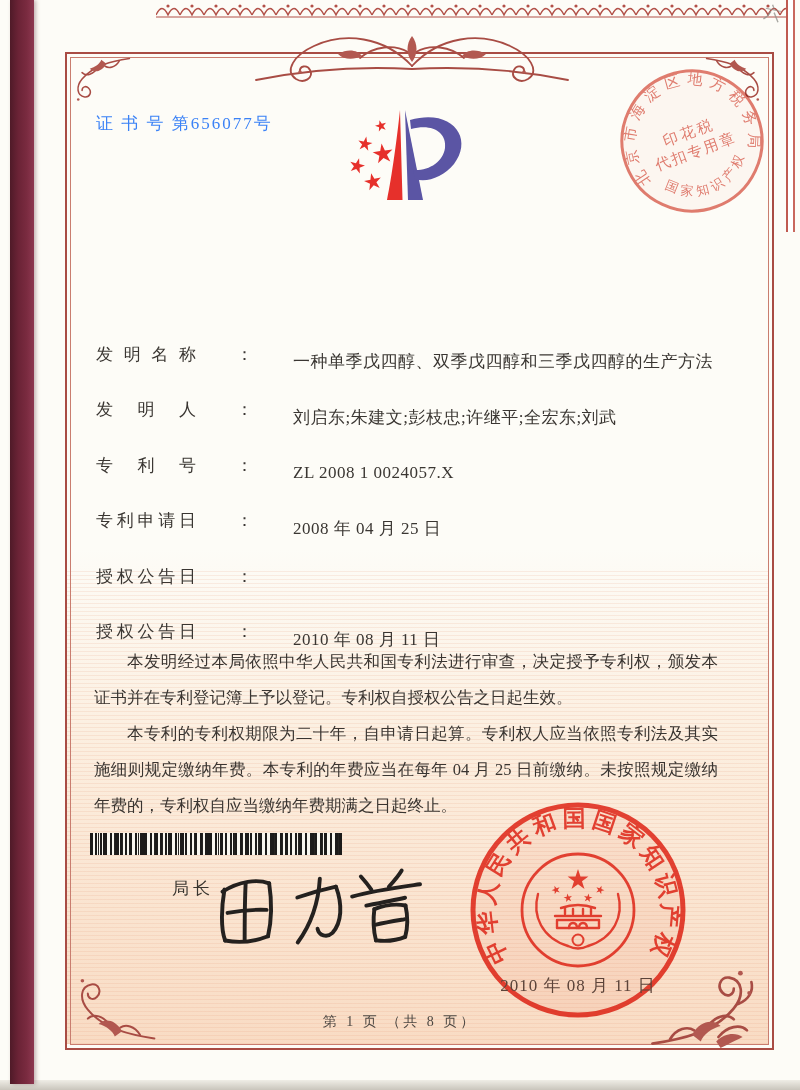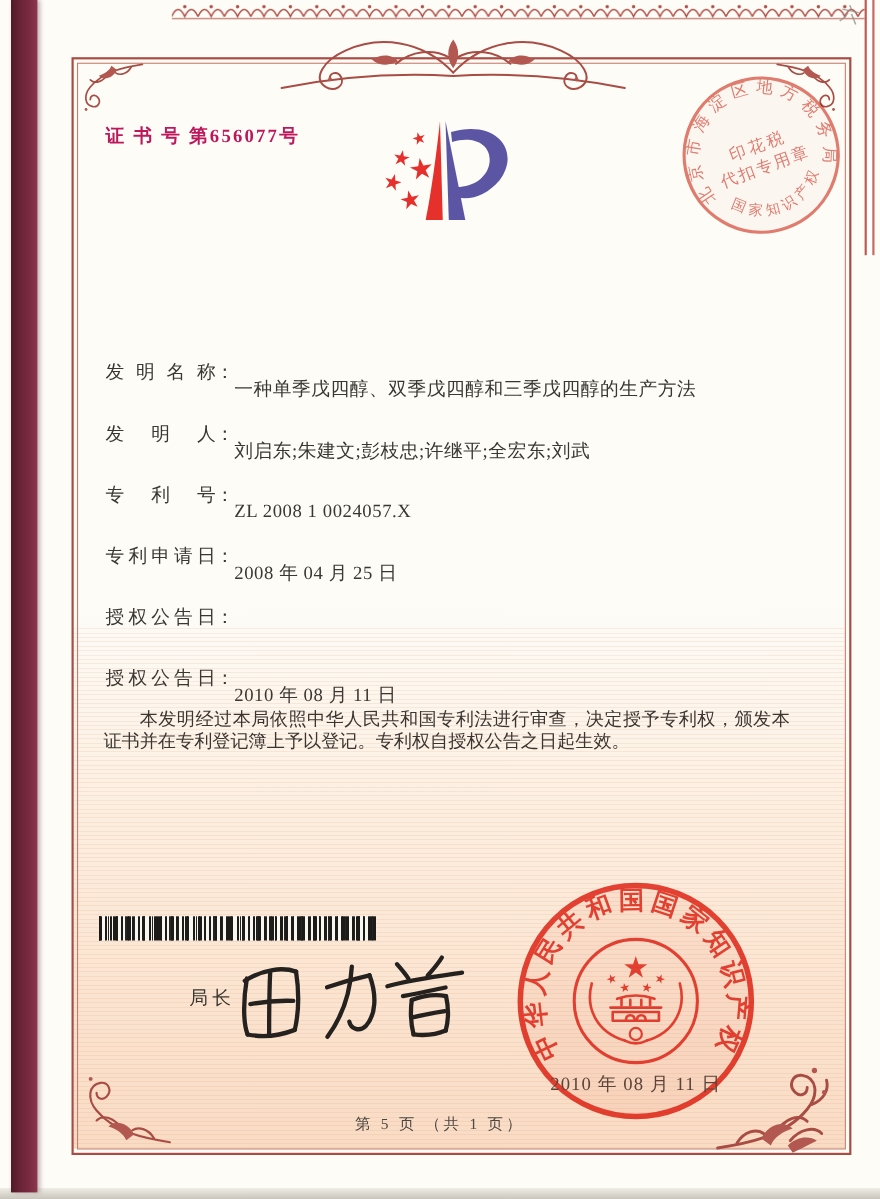--- a/index.html
+++ b/index.html
@@ -22,38 +22,38 @@
         border:2px solid #a94c44;pointer-events:none;}
   .frame-inner{position:absolute;left:3px;top:3px;right:3px;bottom:3px;border:1px solid #c97d6f;}
   
   .content-bg{position:absolute;left:67px;top:54px;width:701px;height:990px;z-index:2;
         background:linear-gradient(180deg,rgba(255,253,248,0) 0%,rgba(255,250,242,0) 50%,
                    rgba(251,227,203,.55) 70%,rgba(248,216,190,.9) 100%);}
   .content-bg::after{content:"";position:absolute;left:0;top:52%;width:100%;height:48%;
         background:repeating-linear-gradient(0deg,rgba(225,140,105,.14) 0 1px,rgba(255,255,255,0) 1px 4px);}
   .ornament{position:absolute;z-index:4;}
   
-  .cert-no{position:absolute;left:96px;top:112px;z-index:5;font-size:17px;letter-spacing:2px;color:#be185d;font-weight:bold;}
+  .cert-no{position:absolute;left:96px;top:112px;z-index:5;font-size:17px;letter-spacing:2px;color:#3b82f6;}
   .logo{position:absolute;left:330px;top:106px;z-index:5;}
   .title{position:absolute;left:0;top:224px;width:800px;z-index:5;text-align:center;
         font-size:38px;color:#232220;letter-spacing:.62em;text-indent:.62em;white-space:nowrap;}
   .fields{position:absolute;left:96px;top:327px;width:620px;z-index:5;font-size:17px;color:#3a3632;}
-  .field-row{height:55.5px;display:flex;align-items:flex-start;line-height:24px;}
+  .field-row{height:55.5px;display:flex;align-items:center;line-height:24px;gap:40px;}
   .field-label{display:inline-block;width:100px;text-align:justify;text-align-last:justify;}
   .field-colon{display:inline-block;}
   .field-value{display:inline-block;letter-spacing:.5px;margin-top:15px;}
   .paras{position:absolute;left:94px;top:644px;width:624px;z-index:5;font-size:16.5px;
-        line-height:20px;text-align:justify;color:#3a3531;}
+        line-height:36px;text-align:justify;color:#3a3531;}
   .paras p{margin:0;text-indent:2em;}
   .barcode{position:absolute;left:90px;top:833px;width:252px;height:22px;z-index:5;
         background-color:#f8f6ef;
         background-image:repeating-linear-gradient(90deg,#1c1b1a 0 2px,transparent 2px 5px),
           repeating-linear-gradient(90deg,#262422 0 1px,transparent 1px 8px),
           repeating-linear-gradient(90deg,#1c1b1a 0 3px,transparent 3px 13px);}
-  .signer-title{position:absolute;left:172px;top:896px;z-index:5;font-size:17px;letter-spacing:4px;color:#39352f;}
+  .signer-title{position:absolute;left:172px;top:877px;z-index:5;font-size:17px;letter-spacing:4px;color:#39352f;}
   .signature{position:absolute;left:208px;top:862px;z-index:5;}
   .sr-only{position:absolute;width:1px;height:1px;overflow:hidden;clip:rect(0 0 0 0);}
   .issue-date{position:absolute;left:468px;top:974px;width:220px;z-index:7;text-align:center;
         font-size:17px;letter-spacing:1px;color:#5c443a;}
   .footer{position:absolute;left:0;top:1013px;width:800px;z-index:5;text-align:center;
         font-size:14px;letter-spacing:3px;color:#4c4742;}
   .tax-stamp{position:absolute;left:613px;top:62px;z-index:6;mix-blend-mode:multiply;
         transform:rotate(-20deg);opacity:.88;}
   .main-seal{position:absolute;left:466px;top:798px;z-index:6;mix-blend-mode:multiply;opacity:.93;}
   .seal-txt{font-family:"Liberation Serif","DejaVu Serif",serif;}
@@ -218,20 +218,21 @@
     </div>
     <div class="field-row">
       <span class="field-label">授权公告日</span>
         <span class="field-colon">：</span>
       <span class="field-value">2010 年 08 月 11 日</span>
     </div>
   </div>
 
   <div class="paras">
     <p>本发明经过本局依照中华人民共和国专利法进行审查，决定授予专利权，颁发本证书并在专利登记簿上予以登记。专利权自授权公告之日起生效。</p>
+    <p>本专利的专利权期限为二十年，自申请日起算。专利权人应当依照专利法及其实施细则规定缴纳年费。本专利的年费应当在每年 04 月 25 日前缴纳。未按照规定缴纳年费的，专利权自应当缴纳年费期满之日起终止。</p>
   </div>
 
   <div class="barcode"></div>
 
   <div class="signer-title">局长</div>
   <svg class="signature" width="225" height="95" viewBox="0 0 230 95">
     <g transform="rotate(-3 115 48)" stroke="#24211f" stroke-width="4" fill="none" stroke-linecap="round" stroke-linejoin="round">
       <path d="M18 22 C14 40 12 62 16 74"></path>
       <path d="M16 24 C34 14 52 13 64 18"></path>
       <path d="M64 18 C66 38 64 58 60 72"></path>
@@ -278,15 +279,15 @@
     </g>
     <g fill="#e5392c">
       <use href="#star" transform="translate(0,-30) scale(11)"></use>
       <use href="#star" transform="translate(-22,-20) scale(4.5) rotate(-20)"></use>
       <use href="#star" transform="translate(-10,-12) scale(4.5) rotate(-10)"></use>
       <use href="#star" transform="translate(10,-12) scale(4.5) rotate(10)"></use>
       <use href="#star" transform="translate(22,-20) scale(4.5) rotate(20)"></use>
     </g>
   </svg>
 
-  <div class="footer">第 5 页 （共 1 页）</div>
+  <div class="footer">第 1 页 （共 8 页）</div>
 
 </div>
 
 </body></html>

